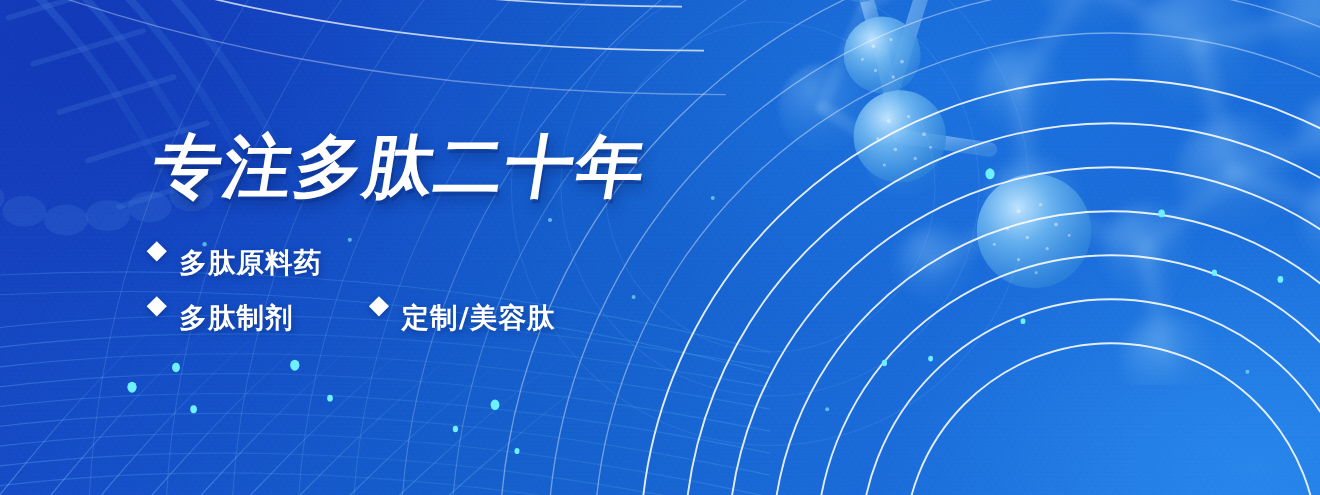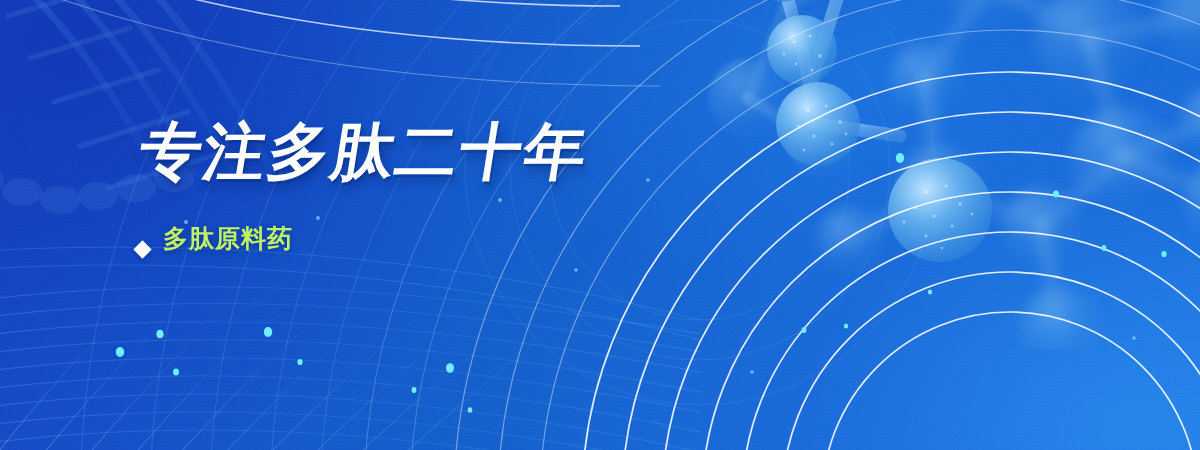--- a/index.html
+++ b/index.html
@@ -59,22 +59,22 @@
       2px 3px 0 rgba(10,45,130,.40),
       4px 6px 12px rgba(6,30,100,.45);
     white-space:nowrap;
   }
 
   .feature-row{position:absolute;display:flex;align-items:center;}
   .feature-row.r1{left:136px;top:222px;}
   .feature-row.r2{left:136px;top:272px;}
 
   .feature{
-    display:flex;align-items:flex-end;
-    color:#bef264;
+    display:flex;align-items:flex-start;
+    color:#ffffff;
     font-size:25px;
     font-weight:700;
     line-height:34px;
     white-space:nowrap;
     text-shadow:1px 2px 6px rgba(7,36,110,.55);
   }
   .feature .dia{
     display:inline-block;
     width:13px;height:13px;
     background:#ffffff;
@@ -428,15 +428,28 @@
     <div class="feature-row r1">
 
       <div class="feature col1">
         <span class="dia"></span>
         <span class="txt">多肽原料药</span>
       </div>
 
 
     </div>
 
+    <div class="feature-row r2">
+
+      <div class="feature col1">
+        <span class="dia"></span>
+        <span class="txt">多肽制剂</span>
+      </div>
+
+      <div class="feature col2">
+        <span class="dia"></span>
+        <span class="txt">定制/美容肽</span>
+      </div>
+
+    </div>
 
   </div>
 </div>
 
 </body></html>

